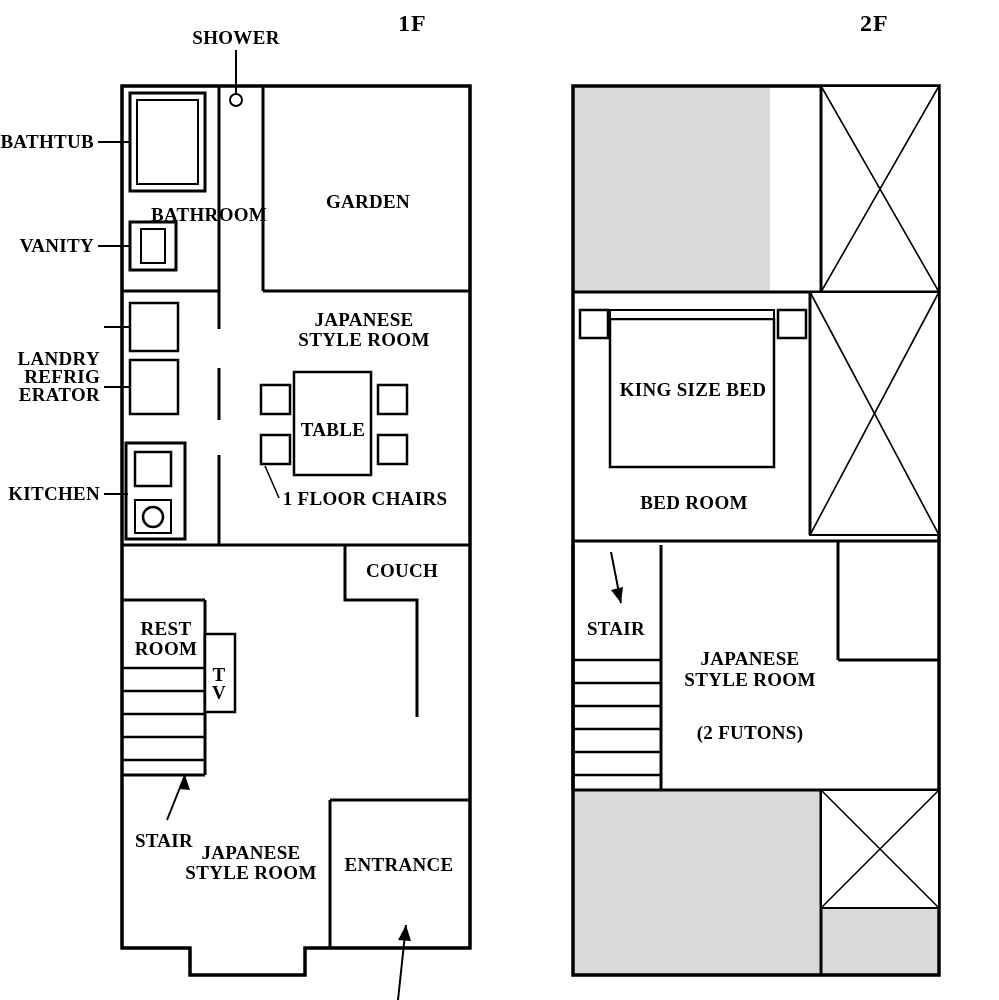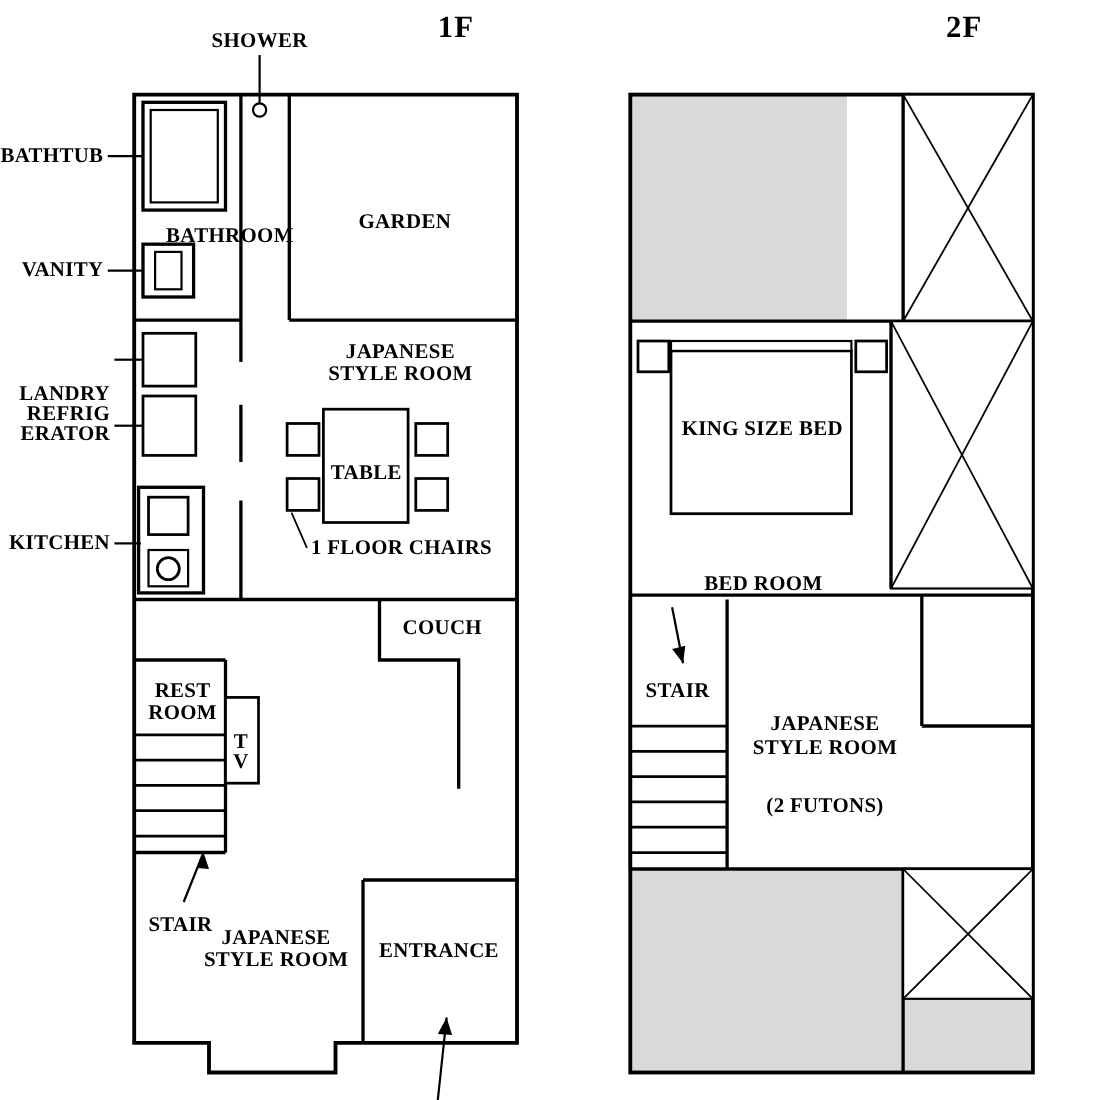--- a/index.html
+++ b/index.html
@@ -19,21 +19,21 @@
     position: absolute;
     left: 0;
     top: 0;
     width: 999px;
     height: 1000px;
   }
   .floor-title {
     position: absolute;
     font-family: "Liberation Serif", serif;
     font-weight: bold;
-    font-size: 28px;
+    font-size: 24px;
     letter-spacing: 1px;
   }
   #title-1f { left: 398px; top: 10px; }
   #title-2f { left: 860px; top: 10px; }
 
   .lbl {
     position: absolute;
     font-family: "Liberation Serif", serif;
     font-weight: bold;
     font-size: 19px;
@@ -202,17 +202,17 @@
 <div class="lbl ctr" style="left:166px; top:620px;">REST</div>
 <div class="lbl ctr" style="left:166px; top:640px;">ROOM</div>
 <div class="lbl ctr" style="left:219px; top:666px;">T</div>
 <div class="lbl ctr" style="left:219px; top:684px;">V</div>
 <div class="lbl ctr" style="left:164px; top:832px;">STAIR</div>
 <div class="lbl ctr" style="left:251px; top:844px;">JAPANESE</div>
 <div class="lbl ctr" style="left:251px; top:864px;">STYLE ROOM</div>
 <div class="lbl ctr" style="left:399px; top:856px;">ENTRANCE</div>
 
 <div class="lbl ctr" style="left:693px; top:381px;">KING SIZE BED</div>
-<div class="lbl ctr" style="left:694px; top:494px;margin-top:28px;">BED ROOM</div>
+<div class="lbl ctr" style="left:694px; top:494px;">BED ROOM</div>
 <div class="lbl ctr" style="left:616px; top:620px;">STAIR</div>
 <div class="lbl ctr" style="left:750px; top:650px;">JAPANESE</div>
 <div class="lbl ctr" style="left:750px; top:671px;">STYLE ROOM</div>
 <div class="lbl ctr" style="left:750px; top:724px;">(2 FUTONS)</div>
 
 </body></html>

